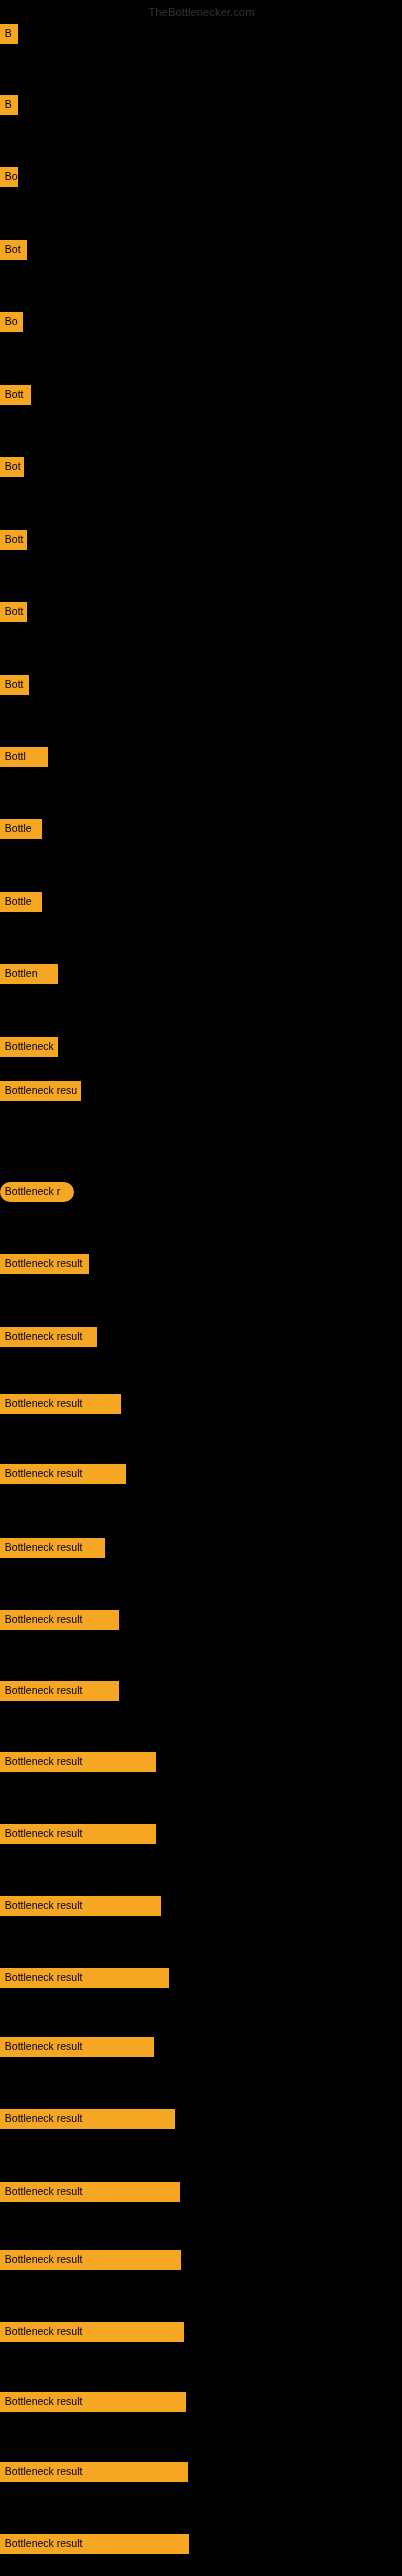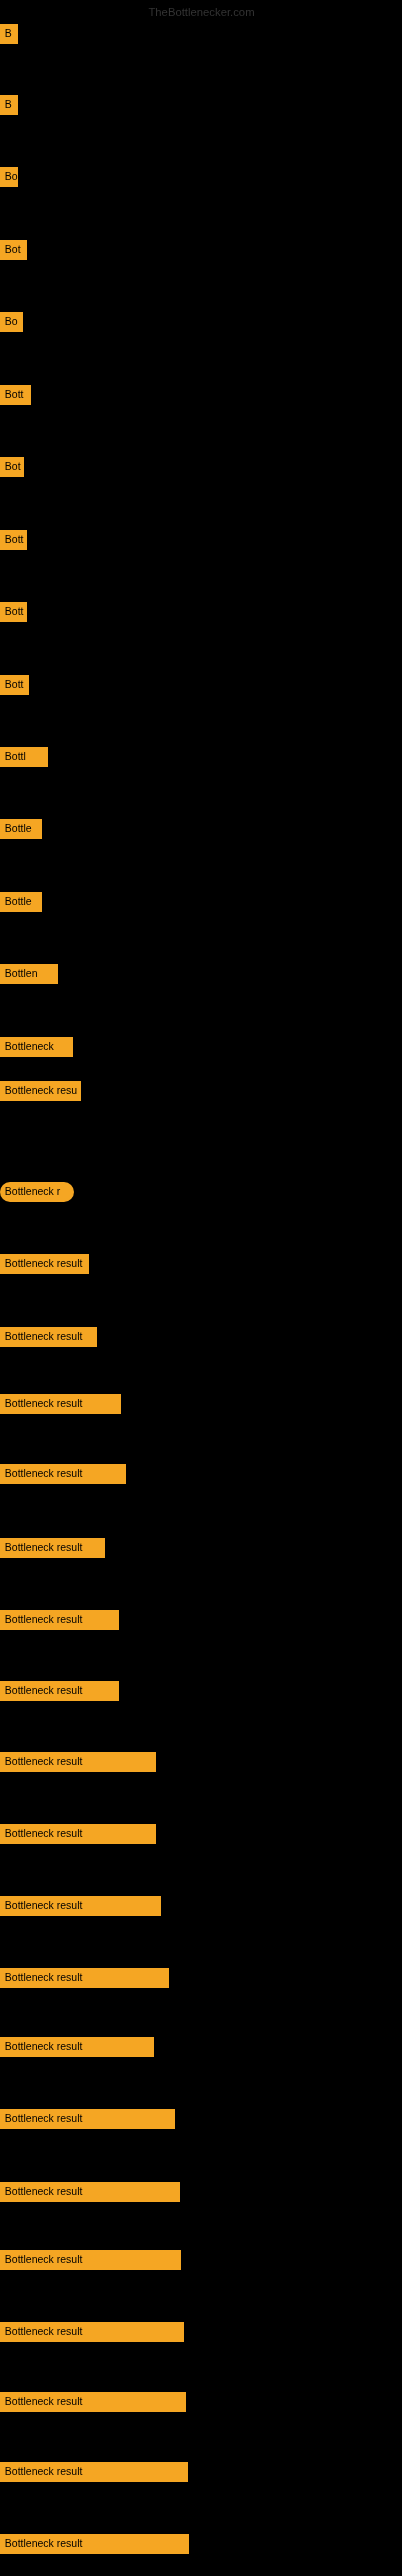--- a/index.html
+++ b/index.html
@@ -49,21 +49,21 @@
     <div class="bottleneck-item" style="top: 312px; width: 22.5px;">Bo</div>
     <div class="bottleneck-item" style="top: 385px; width: 31px;">Bott</div>
     <div class="bottleneck-item" style="top: 457px; width: 24px;">Bot</div>
     <div class="bottleneck-item" style="top: 530px; width: 27px;">Bott</div>
     <div class="bottleneck-item" style="top: 602px; width: 27px;">Bott</div>
     <div class="bottleneck-item" style="top: 675px; width: 29px;">Bott</div>
     <div class="bottleneck-item" style="top: 747px; width: 48px;">Bottl</div>
     <div class="bottleneck-item" style="top: 819px; width: 42px;">Bottle</div>
     <div class="bottleneck-item" style="top: 892px; width: 42px;">Bottle</div>
     <div class="bottleneck-item" style="top: 964px; width: 58px;">Bottlen</div>
-    <div class="bottleneck-item" style="top: 1037px; width: 73px;">Bottleneck</div>
+    <div class="bottleneck-item" style="top: 1037px; width: 58px;">Bottleneck</div>
     <div class="bottleneck-item" style="top: 1081px; width: 81px;">Bottleneck resu</div>
     <div class="bottleneck-item" style="top: 1182px; width: 74px; border-radius: 10px;">Bottleneck r</div>
     <div class="bottleneck-item" style="top: 1254px; width: 89px;">Bottleneck result</div>
     <div class="bottleneck-item" style="top: 1327px; width: 97px;">Bottleneck result</div>
     <div class="bottleneck-item" style="top: 1394px; width: 121px;">Bottleneck result</div>
     <div class="bottleneck-item" style="top: 1464px; width: 126px;">Bottleneck result</div>
     <div class="bottleneck-item" style="top: 1538px; width: 105px;">Bottleneck result</div>
     <div class="bottleneck-item" style="top: 1610px; width: 119px;">Bottleneck result</div>
     <div class="bottleneck-item" style="top: 1681px; width: 119px;">Bottleneck result</div>
     <div class="bottleneck-item" style="top: 1752px; width: 156px;">Bottleneck result</div>

